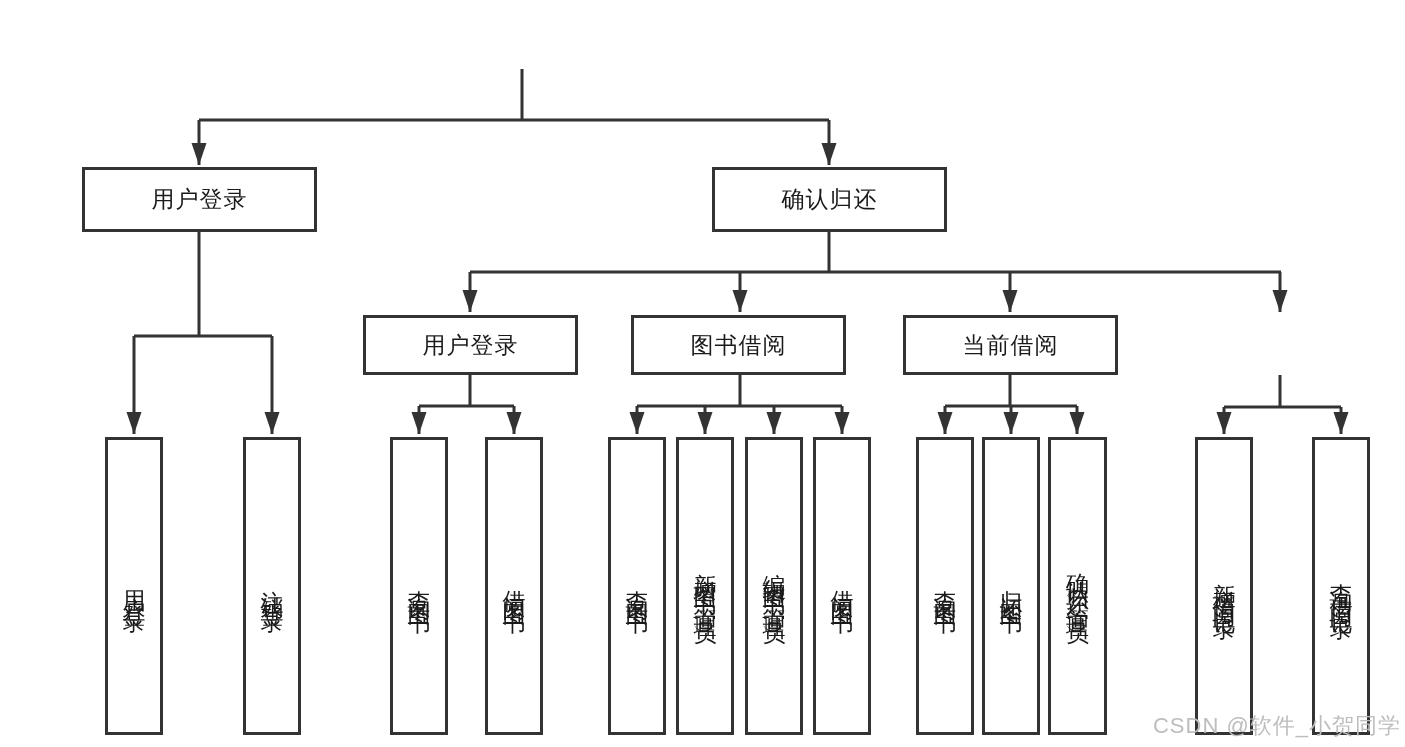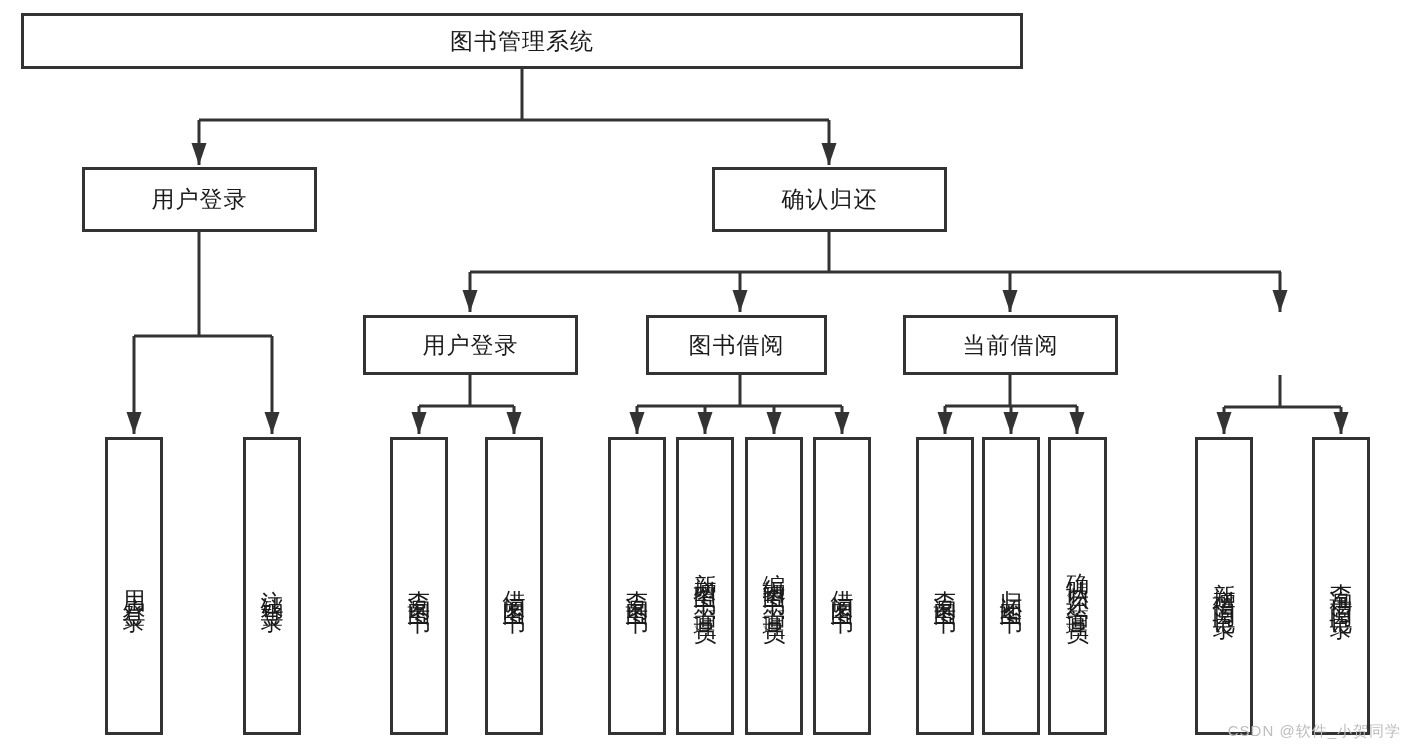--- a/index.html
+++ b/index.html
@@ -18,21 +18,21 @@
     display:flex; align-items:center; justify-content:center;
     z-index:1; text-align:center;
   }
   .h{font-size:23px; letter-spacing:1px; white-space:nowrap;}
   .v{
     writing-mode:vertical-rl; text-orientation:mixed;
     font-size:23px; letter-spacing:7px; line-height:1;
   }
   .watermark{
     position:absolute; right:4px; bottom:6px; z-index:2;
-    font-size:15px; letter-spacing:1px;
+    font-size:22px; letter-spacing:1px;
     color:var(--watermark,#bdbdbd); white-space:nowrap;
   }
 </style>
 </head>
 <body>
 
 <div class="canvas">
 
   <svg class="connectors" width="1405" height="747" viewBox="0 0 1405 747" aria-hidden="true">
     <defs>
@@ -65,27 +65,26 @@
       <line x1="774" y1="406" x2="774" y2="434" marker-end="url(#arw)"></line>
       <line x1="842" y1="406" x2="842" y2="434" marker-end="url(#arw)"></line>
       <line x1="945" y1="406" x2="945" y2="434" marker-end="url(#arw)"></line>
       <line x1="1011" y1="406" x2="1011" y2="434" marker-end="url(#arw)"></line>
       <line x1="1077" y1="406" x2="1077" y2="434" marker-end="url(#arw)"></line>
       <line x1="1224" y1="407" x2="1224" y2="434" marker-end="url(#arw)"></line>
       <line x1="1341" y1="407" x2="1341" y2="434" marker-end="url(#arw)"></line>
     </g>
   </svg>
 
-  <div class="box h" style="left:21px;top:13px;width:1002px;height:56px">图书管理系统</div>
 
   <div class="box h" style="left:82px;top:167px;width:235px;height:65px">用户登录</div>
   <div class="box h" style="left:712px;top:167px;width:235px;height:65px">确认归还</div>
 
   <div class="box h" style="left:363px;top:315px;width:215px;height:60px">用户登录</div>
-  <div class="box h" style="left:646px;top:315px;width:181px;height:60px">图书借阅</div>
+  <div class="box h" style="left:631px;top:315px;width:215px;height:60px">图书借阅</div>
   <div class="box h" style="left:903px;top:315px;width:215px;height:60px">当前借阅</div>
 
   <div class="box v" style="left:105px;top:437px;width:58px;height:298px">用户登录</div>
   <div class="box v" style="left:243px;top:437px;width:58px;height:298px">注销登录</div>
 
   <div class="box v" style="left:390px;top:437px;width:58px;height:298px">查询图书</div>
   <div class="box v" style="left:485px;top:437px;width:58px;height:298px">借阅图书</div>
 
   <div class="box v" style="left:608px;top:437px;width:58px;height:298px">查询图书</div>
   <div class="box v" style="left:676px;top:437px;width:58px;height:298px">新增图书（管理员）</div>

